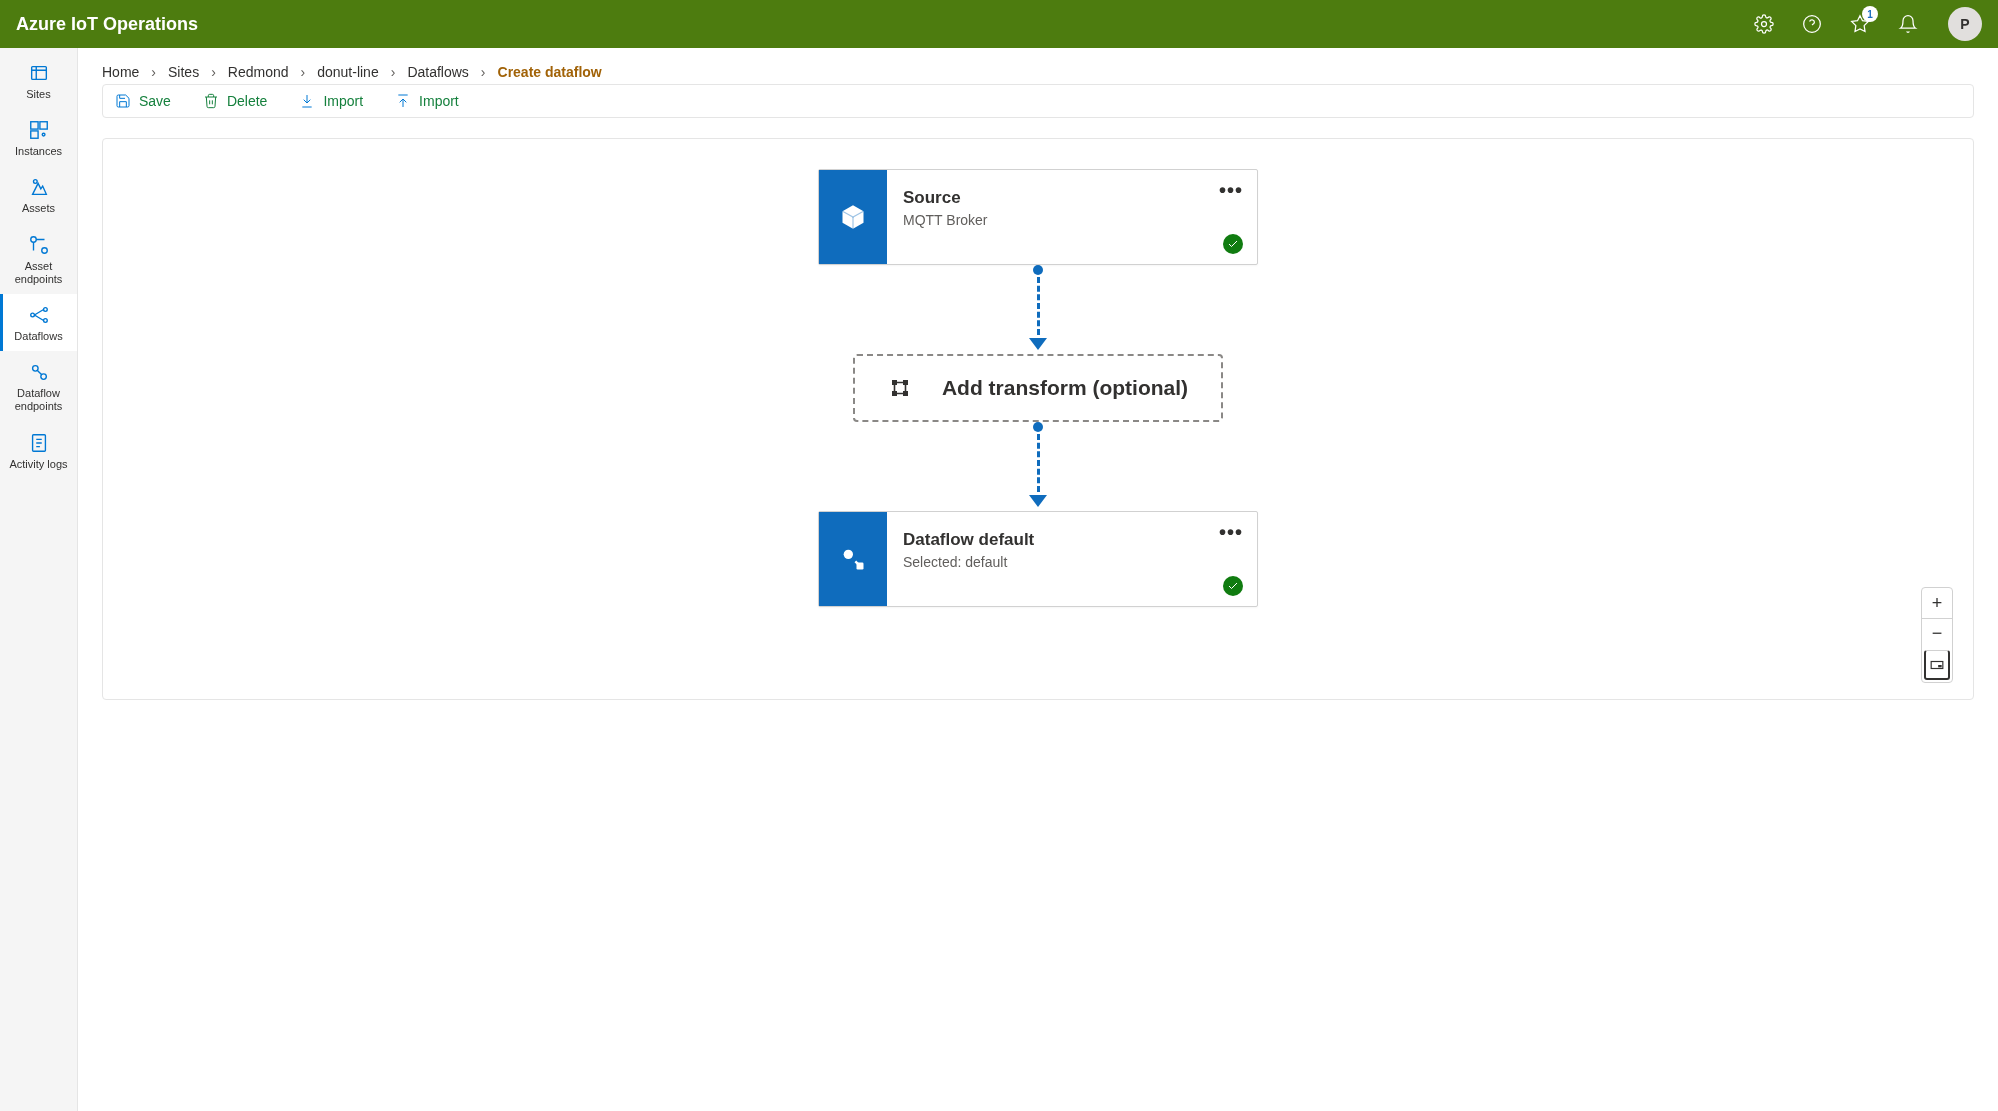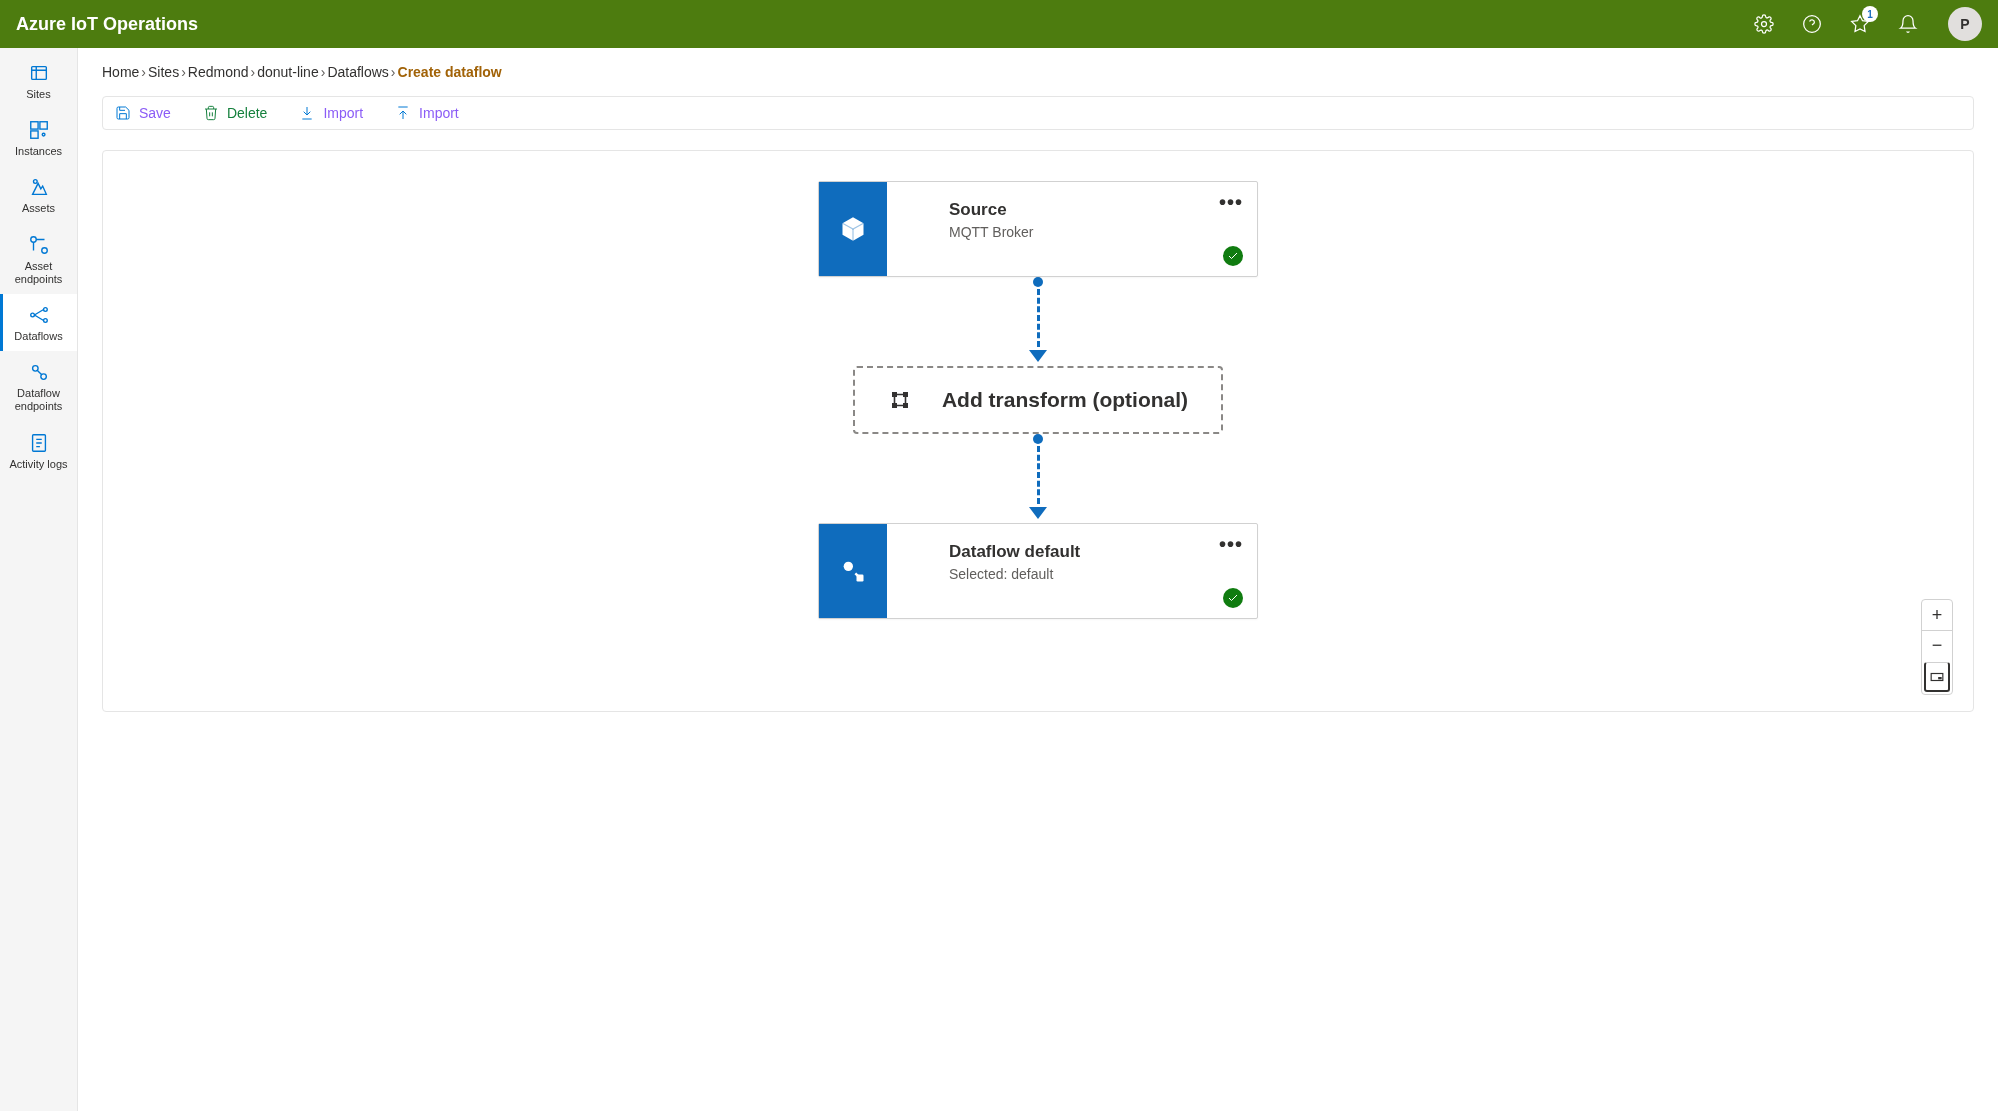--- a/index.html
+++ b/index.html
@@ -20,47 +20,47 @@
   .body { flex: 1; display: flex; overflow: hidden; }
   .sidebar { width: 78px; background: #f5f5f5; border-right: 1px solid #e5e5e5; display: flex; flex-direction: column; padding-top: 4px; }
   .side-item { display: flex; flex-direction: column; align-items: center; padding: 10px 4px 8px; cursor: pointer; color: #323130; font-size: 11px; line-height: 1.2; text-align: center; position: relative; }
   .side-item svg { width: 22px; height: 22px; stroke: #0078d4; fill: none; stroke-width: 1.5; margin-bottom: 4px; }
   .side-item.active { background: #fff; }
   .side-item.active::before { content: ""; position: absolute; left: 0; top: 0; bottom: 0; width: 3px; background: #0078d4; }
   .side-label { max-width: 70px; word-wrap: break-word; }
 
   
   .main { flex: 1; overflow: auto; background: #fff; padding: 16px 24px 0; }
-  .breadcrumb { font-size: 14px; color: #323130; margin-bottom: 16px; display: flex; flex-wrap: wrap; gap: 2px; align-items: center; }
+  .breadcrumb { font-size: 14px; color: #323130; margin-bottom: 4px; display: flex; flex-wrap: wrap; gap: 12px; align-items: center; }
   .breadcrumb a { color: #323130; text-decoration: none; cursor: pointer; }
   .breadcrumb .sep { color: #605e5c; }
   .breadcrumb .current { color: #a16207; font-weight: 700; }
 
   .page-title { font-size: 28px; font-weight: 600; color: #0078d4; margin: 8px 0 16px; }
 
   .cmdbar { border: 1px solid #e5e5e5; border-radius: 4px; padding: 8px 12px; display: flex; gap: 32px; align-items: center; background: #fff; margin-bottom: 20px; }
   .cmdbtn { display: flex; align-items: center; gap: 8px; cursor: pointer; color: #323130; font-size: 14px; }
   .cmdbtn.disabled { color: #15803d; cursor: default; }
   .cmdbtn svg { width: 16px; height: 16px; stroke: currentColor; fill: none; stroke-width: 1.5; }
   .cmdbtn.import svg, .cmdbtn.save svg { stroke: #0078d4; }
-  .cmdbtn.import, .cmdbtn.export, .cmdbtn.save { color: #8b5cf6; align-items: center; }
+  .cmdbtn.import, .cmdbtn.export, .cmdbtn.save { color: #15803d; align-items: center; }
 
   .canvas-wrap { border: 1px solid #e5e5e5; border-radius: 4px; background: #fff; position: relative; }
   .canvas-header { display: flex; align-items: center; gap: 20px; padding: 12px 24px; border-bottom: 1px solid #edebe9; }
   .df-enabled { font-size: 15px; }
   .divider-v { width: 1px; height: 24px; background: #e5e5e5; }
   .edit-link { display: flex; align-items: center; gap: 6px; cursor: pointer; font-size: 15px; }
   .edit-link svg { width: 16px; height: 16px; stroke: #323130; fill: none; stroke-width: 1.5; }
 
   .canvas { position: relative; height: 560px; display: flex; flex-direction: column; align-items: center; padding-top: 30px; }
 
   .node { width: 440px; height: 96px; border: 1px solid #d1d1d1; border-radius: 2px; display: flex; background: #fff; position: relative; cursor: pointer; box-shadow: 0 1px 2px rgba(0,0,0,.04); }
   .node-icon { width: 68px; background: #0f6cbd; display: flex; align-items: center; justify-content: center; }
   .node-icon svg { width: 28px; height: 28px; fill: #fff; }
-  .node-body { flex: 1; padding: 18px 16px; position: relative; margin-left: 46px; }
+  .node-body { flex: 1; padding: 18px 16px; position: relative; }
   .node-title { font-size: 17px; font-weight: 600; margin-bottom: 4px; }
   .node-sub { font-size: 14px; color: #605e5c; }
   .node-dots { position: absolute; top: 10px; right: 14px; font-size: 20px; font-weight: 800; color: #323130; cursor: pointer; letter-spacing: 1px; line-height: 1; }
   .node-status { position: absolute; bottom: 10px; right: 14px; width: 20px; height: 20px; border-radius: 50%; background: #107c10; display: flex; align-items: center; justify-content: center; }
   .node-status svg { width: 12px; height: 12px; stroke: #fff; stroke-width: 2; fill: none; }
 
   .connector { display: flex; flex-direction: column; align-items: center; }
   .dot { width: 10px; height: 10px; border-radius: 50%; background: #0f6cbd; }
   .dashed { width: 0; height: 58px; border-left: 3px dashed #0f6cbd; margin: 2px 0; }
   .arrowhead svg { width: 18px; height: 14px; fill: #0f6cbd; }

